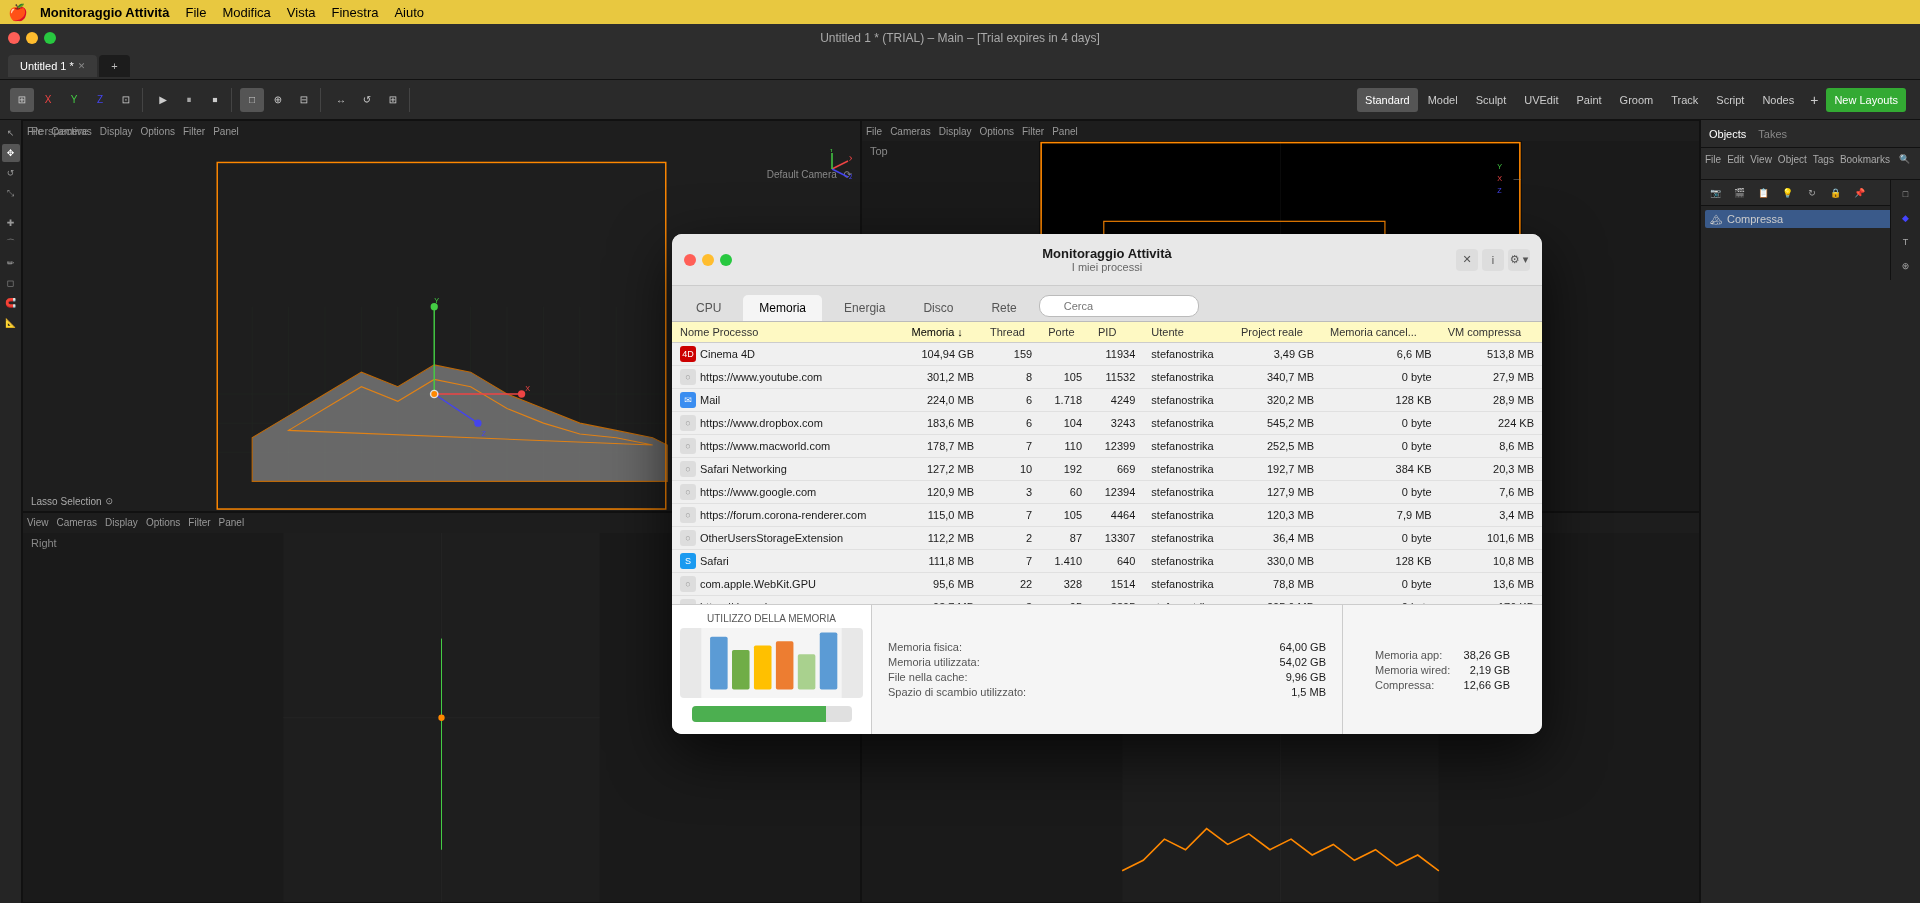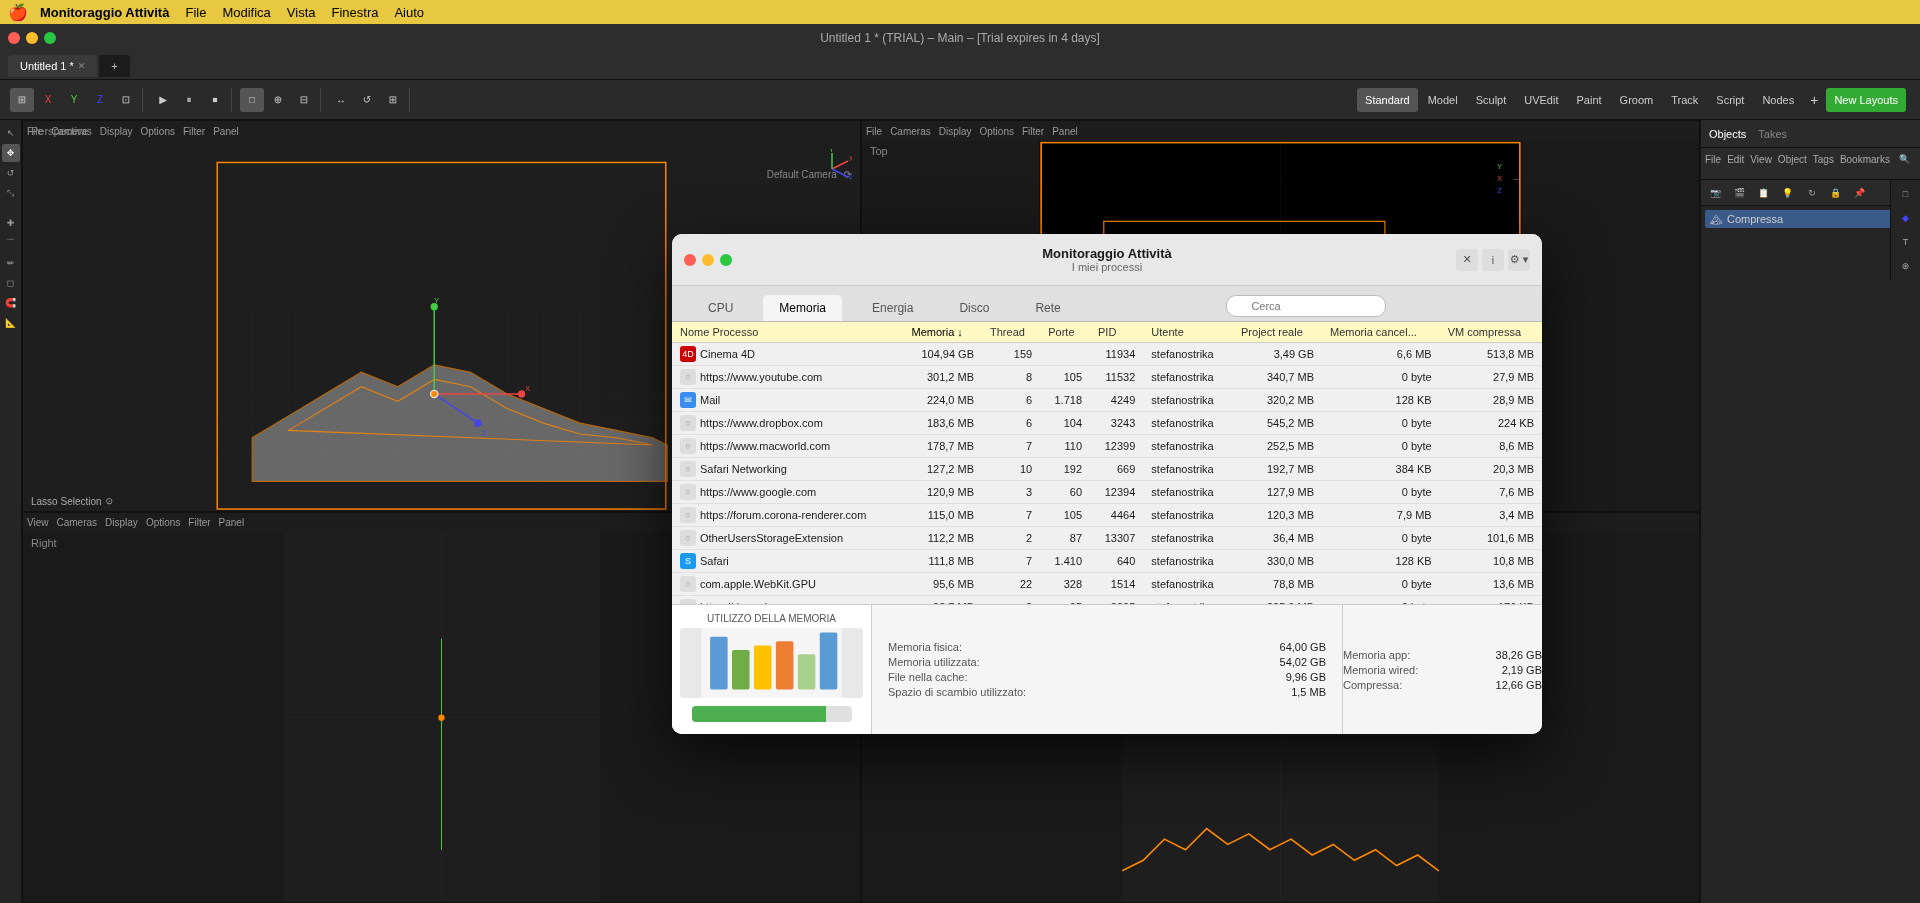--- a/index.html
+++ b/index.html
@@ -141,21 +141,21 @@
     .am-green { background: #28c840; }
     .am-title-area { flex: 1; display: flex; flex-direction: column; align-items: center; }
     .am-title { font-size: 13px; font-weight: 600; color: #1a1a1a; }
     .am-subtitle { font-size: 11px; color: #666; }
     .am-window-btns { position: absolute; right: 12px; display: flex; gap: 4px; align-items: center; }
     .am-win-btn { width: 22px; height: 22px; background: #ddd; border: none; border-radius: 4px; font-size: 11px; color: #555; cursor: pointer; display: flex; align-items: center; justify-content: center; }
 
     
     .am-tabs {
       height: 36px; background: #e0e0e0; display: flex; align-items: flex-end;
-      padding: 0 20px; gap: 14px; flex-shrink: 0; border-bottom: 1px solid #bbb;
+      padding: 0 8px; gap: 6px; flex-shrink: 0; border-bottom: 1px solid #bbb;
     }
     .am-tab {
       padding: 6px 16px; font-size: 12px; color: #555; border-radius: 5px 5px 0 0;
       cursor: pointer; background: transparent;
     }
     .am-tab.active { background: #f5f5f5; color: #000; font-weight: 500; }
     .am-search {
       width: 160px; height: 22px; border-radius: 10px; border: 1px solid #bbb;
       background: #fff; padding: 0 8px 0 24px; font-size: 11px; outline: none;
       position: relative;
@@ -190,21 +190,21 @@
       display: flex; flex-direction: column; align-items: center; justify-content: space-between;
       padding: 8px;
     }
     .am-chart-label { font-size: 10px; color: #555; font-weight: 500; }
     .am-chart-bar-wrap { width: 160px; height: 18px; background: #e0e0e0; border-radius: 4px; overflow: hidden; margin: 4px 0; }
     .am-chart-bar { height: 100%; background: #4caf50; }
     .am-mem-stats { flex: 1; display: flex; flex-direction: column; justify-content: center; padding: 8px 16px; gap: 3px; }
     .am-stat-row { display: flex; justify-content: space-between; font-size: 11px; color: #333; }
     .am-stat-label { color: #555; }
     .am-stat-value { font-weight: 500; color: #1a1a1a; }
-    .am-mem-right { width: 200px; display: flex; flex-direction: column; justify-content: center; padding: 8px 0; gap: 3px; border-left: 1px solid #ccc; }
+    .am-mem-right { width: 200px; display: flex; flex-direction: column; justify-content: center; padding: 8px 32px; gap: 3px; border-left: 1px solid #ccc; }
 
     
     .landscape-svg { width: 100%; height: 100%; }
 
     .lasso-label {
       position: absolute; bottom: 4px; left: 8px;
       font-size: 10px; color: #aaa; display: flex; align-items: center; gap: 4px;
     }
 
     .vp-bottom-bar {
@@ -533,21 +533,21 @@
     </div>
   </div>
 
   <div class="am-tabs">
     <div class="am-tab">CPU</div>
     <div class="am-tab active">Memoria</div>
     <div class="am-tab">Energia</div>
     <div class="am-tab">Disco</div>
     <div class="am-tab">Rete</div>
 
-    <div style="flex:1;display:flex;justify-content:center;align-items:center;margin-bottom:4px;">
+    <div style="flex:1;display:flex;justify-content:flex-start;align-items:center;margin-bottom:4px;">
       <div class="am-search-wrap">
         <span class="am-search-icon">🔍</span>
         <input type="text" class="am-search" placeholder="Cerca" style="">
       </div>
     </div>
   </div>
 
   <div class="am-table-wrap">
     <table class="am-table">
       <thead>

